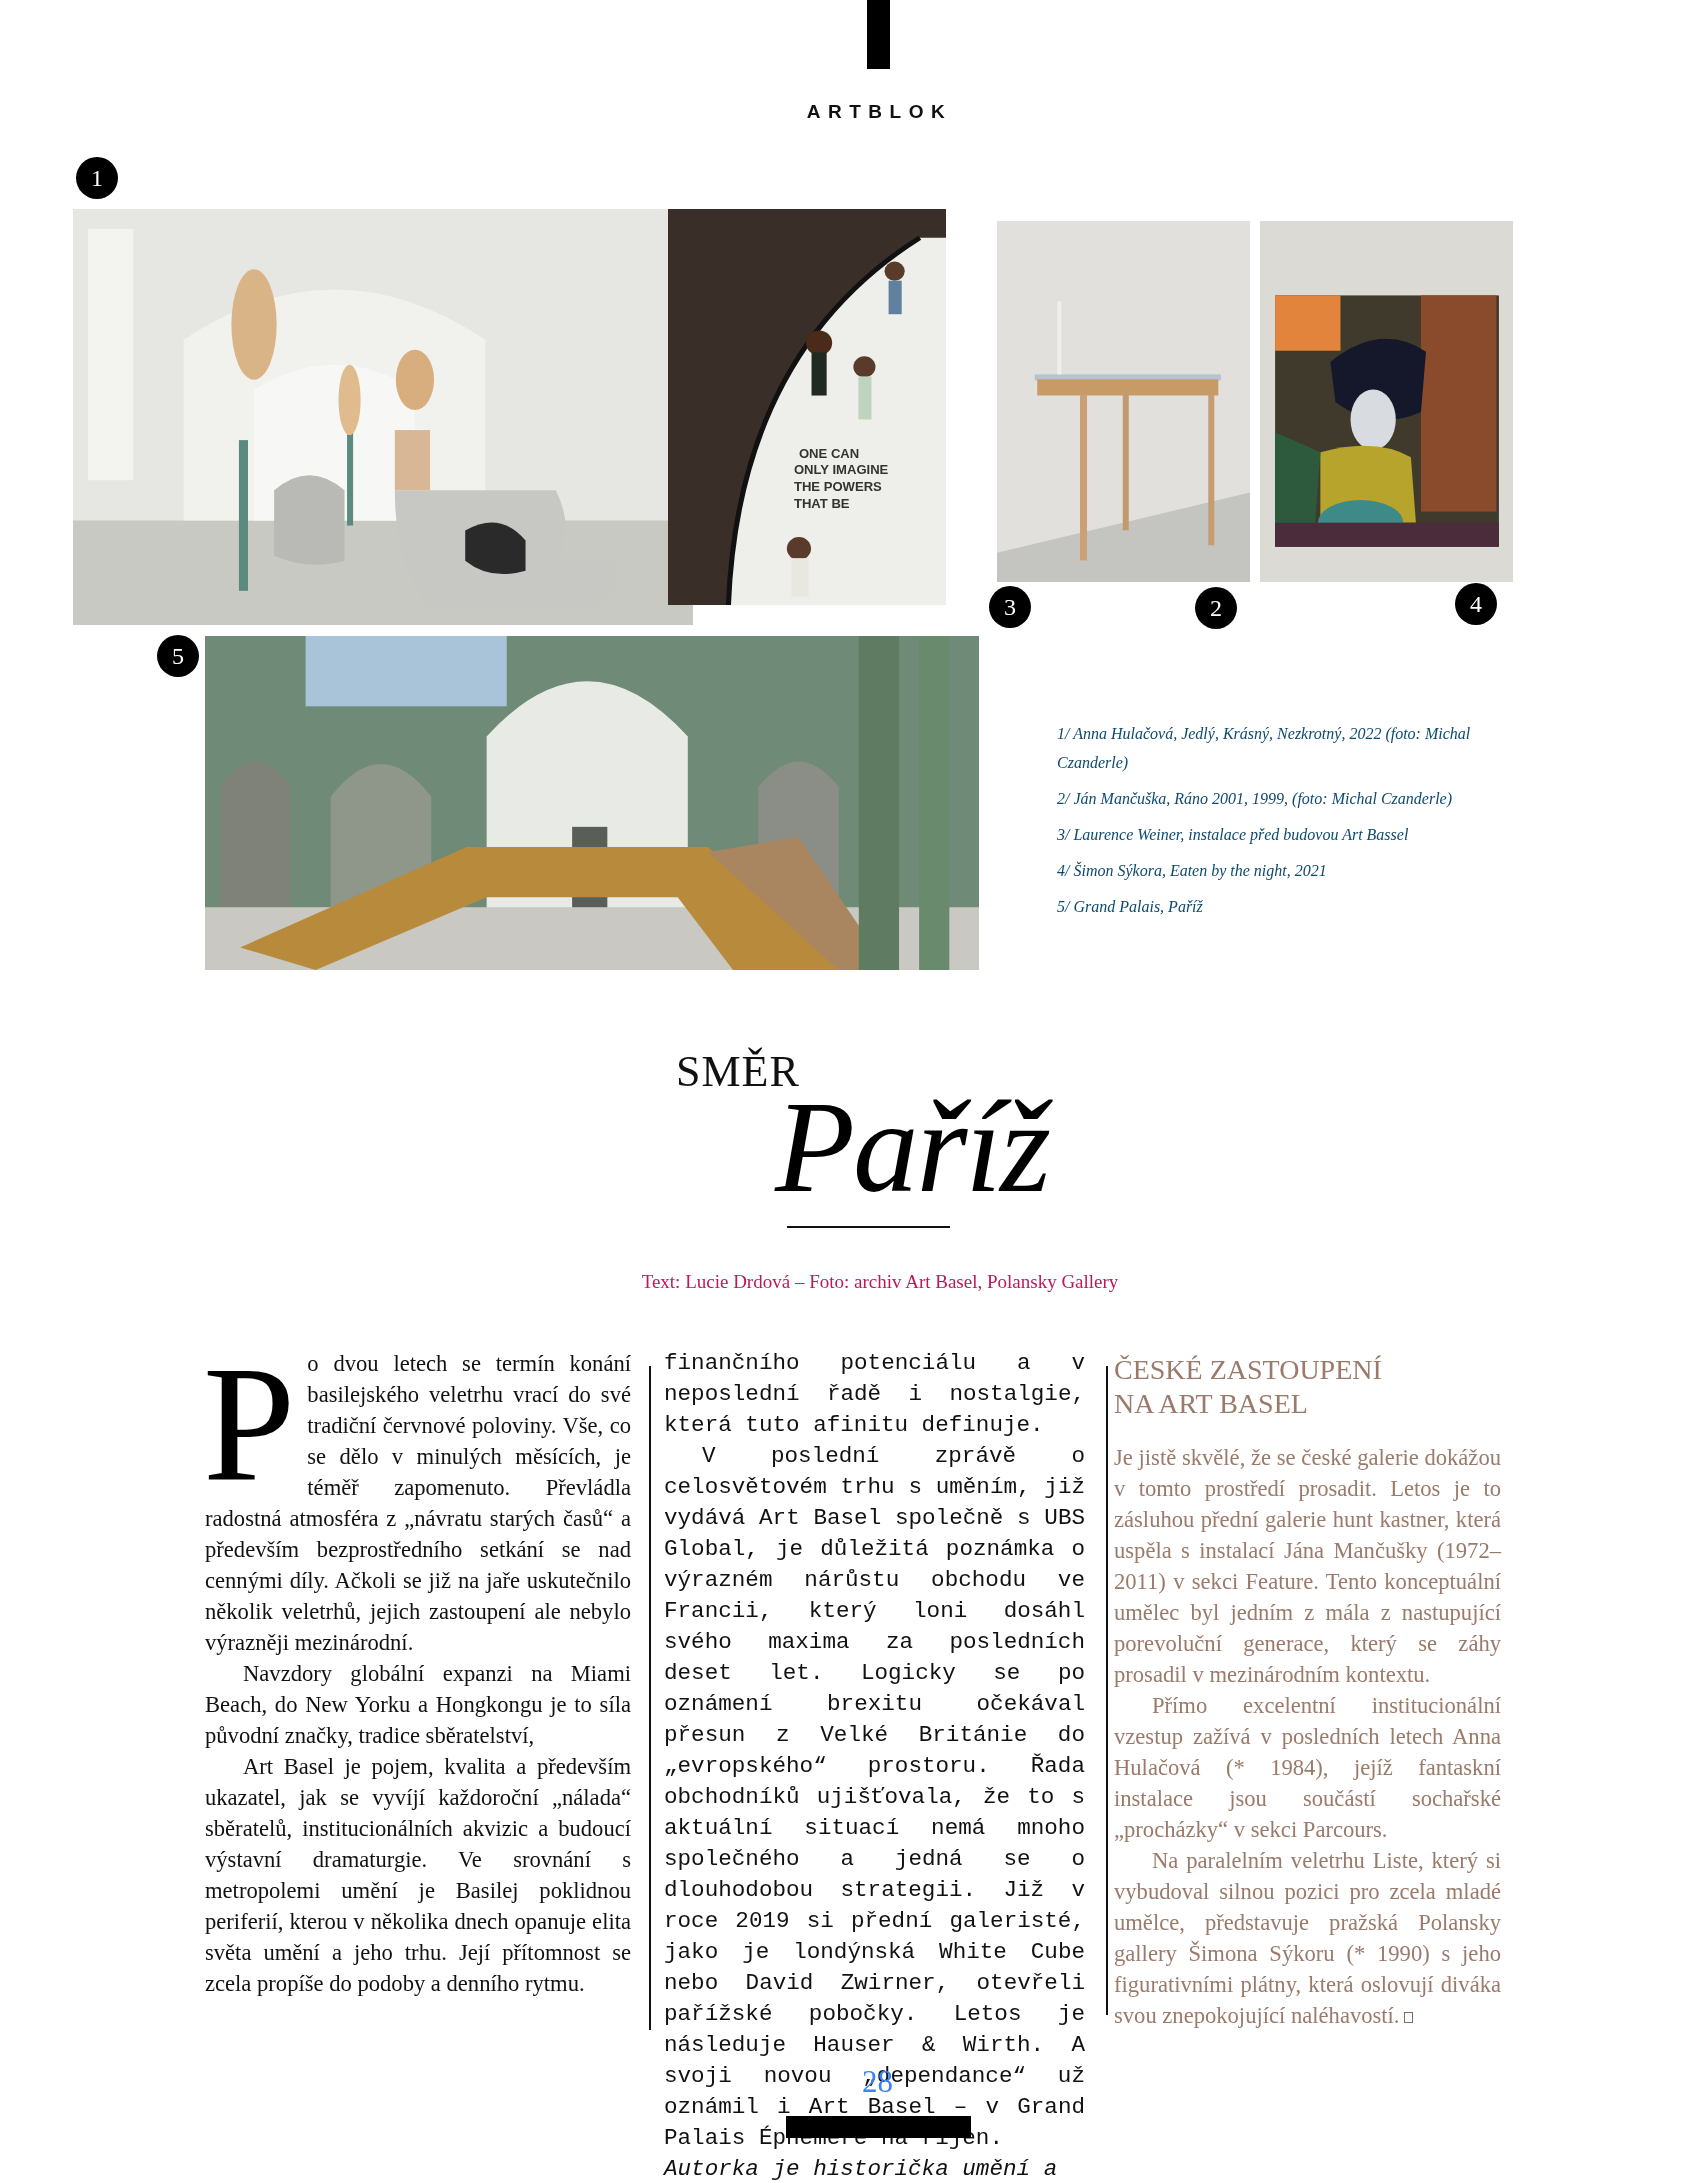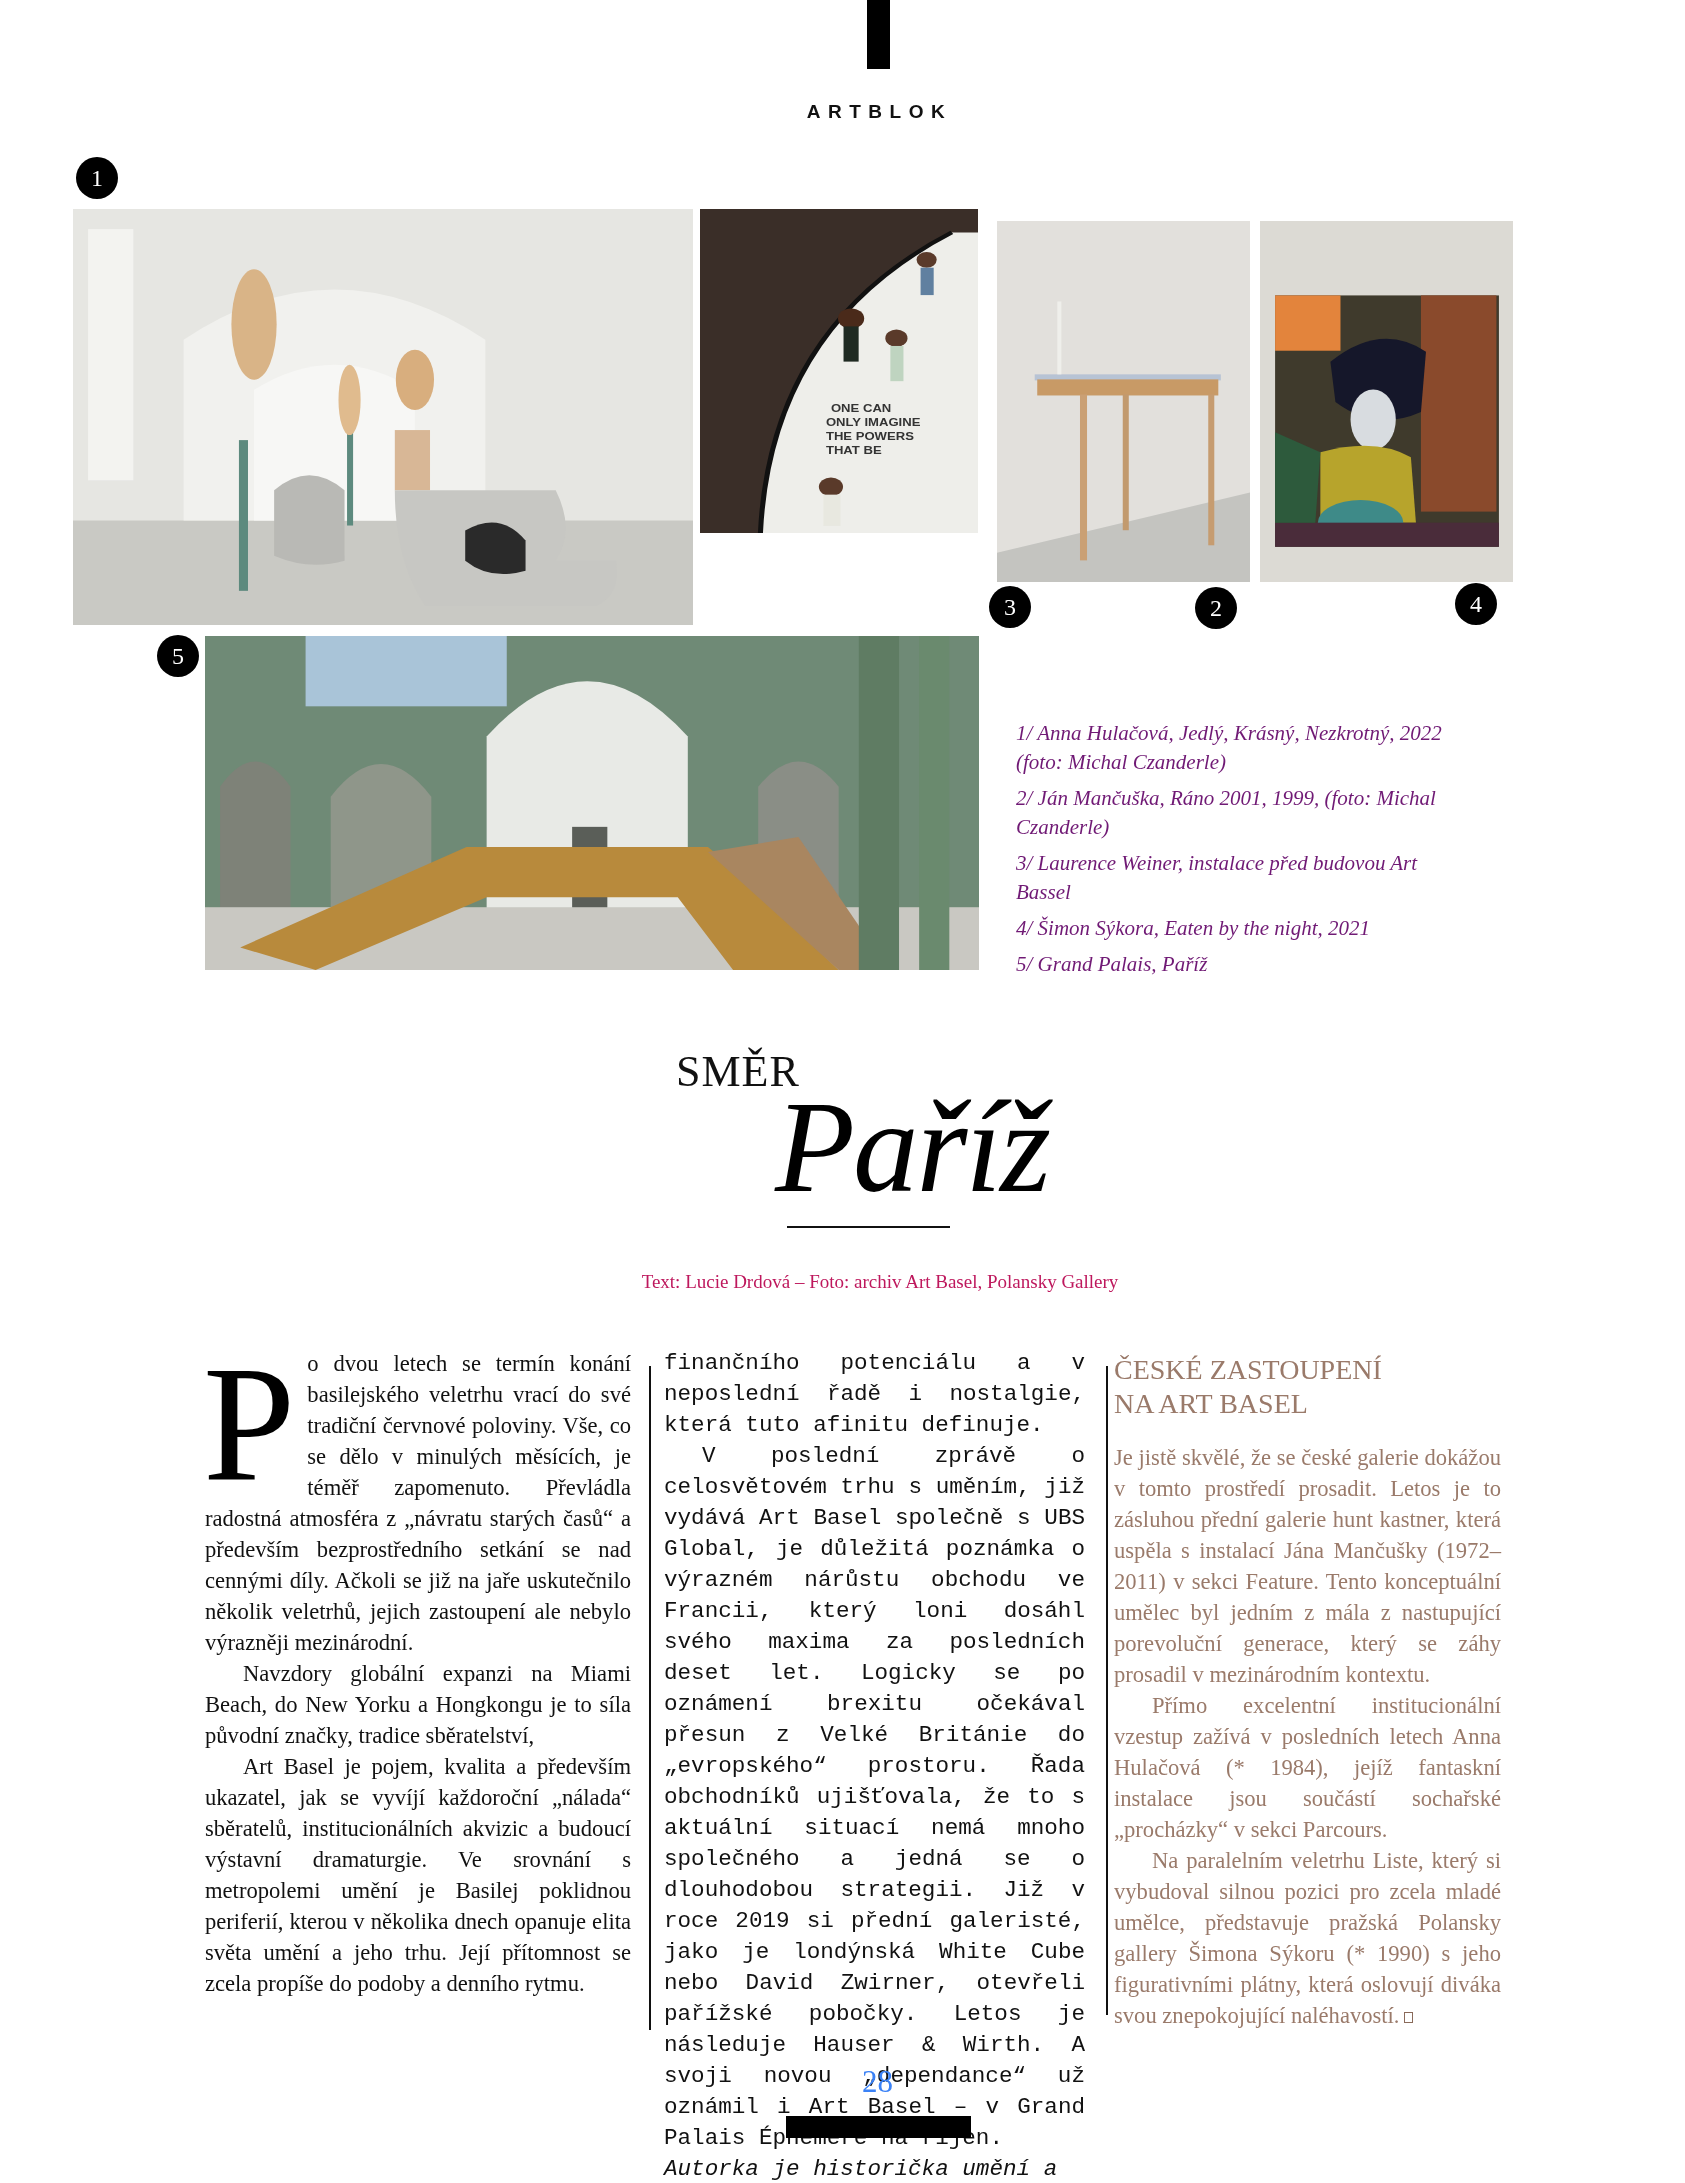--- a/index.html
+++ b/index.html
@@ -6,21 +6,21 @@
   body { width:1686px; height:2183px; position:relative; overflow:hidden;
          font-family:"Liberation Serif","DejaVu Serif",serif; color:#111; }
   .abs { position:absolute; }
   .top-bar { left:867px; top:0; width:22.6px; height:69px; background:#000; }
   .section-label { left:754px; top:101px; width:251px; text-align:center;
     font-family:"Liberation Sans","DejaVu Sans",sans-serif; font-size:19px; letter-spacing:7.5px; color:#111;font-weight:bold; }
   .badge { width:42px; height:42px; border-radius:50%; background:#000; color:#fff;
     font-family:"Liberation Serif",serif; font-size:24px; line-height:42px; text-align:center; }
   .photo { overflow:hidden; }
   .photo svg { width:100%; height:100%; display:block; }
-  .captions { left:1016px; top:719px; width:442px; font-style:italic; font-size:21px; line-height:29px; color:#701a75; }
+  .captions { left:1057px; top:719px; width:442px; font-style:italic; font-size:16px; line-height:29px; color:#0c4a6e; }
   .captions p { margin:0 0 7px 0; }
   .kicker { left:676px; top:1046px; font-size:44px; letter-spacing:1px; color:#111; }
   .headline { left:734px; top:1081px; font-size:131px; font-style:italic; line-height:1; color:#000; letter-spacing:-2px;margin-left:41px; }
   .title-rule { left:787px; top:1226px; width:163px; height:1.5px; background:#111; }
   .credit { left:553px; top:1271px; width:654px; text-align:center; font-size:19px; color:#be185d; }
   .col { font-size:22.6px; line-height:31px; text-align:justify; hyphens:manual; }
   .col p { margin:0; text-indent:38px; }
   .col p.first { text-indent:0; }
   .col1 { left:205px; top:1348px; width:426px; }
   .col2 { left:664px; top:1348px; width:421px;font-family:Liberation Mono, monospace; }
@@ -55,21 +55,21 @@
     <rect x="545" y="400" width="12" height="230" fill="#5d8a7e"></rect>
     <ellipse cx="550" cy="380" rx="22" ry="70" fill="#e0bb8e"></ellipse>
     <ellipse cx="680" cy="340" rx="38" ry="60" fill="#d8ae7e"></ellipse>
     <rect x="640" y="440" width="70" height="120" fill="#d8b796"></rect>
     <path d="M400 560 Q470 500 540 560 L540 700 Q470 720 400 690 Z" fill="#b9b9b5"></path>
     <path d="M640 560 L960 560 Q1000 640 960 700 L1080 700 Q1090 770 1040 790 L700 790 Q640 700 640 560 Z" fill="#c7c7c3"></path>
     <path d="M780 640 Q850 600 900 660 L900 720 Q830 740 780 700 Z" fill="#2a2a2a"></path>
   </svg>
 </div>
 
-<div class="abs photo" style="left:700px;top:209px;width:278px;height:324px;">
+<div class="abs photo" style="left:668px;top:209px;width:278px;height:396px;">
   <svg viewBox="0 0 552 828" preserveAspectRatio="none">
     <rect width="552" height="828" fill="#3a2e28"></rect>
     <path d="M120 828 Q140 300 500 60 L552 60 L552 828 Z" fill="#eeeeea"></path>
     <path d="M120 828 Q140 300 500 60" stroke="#111" stroke-width="10" fill="none"></path>
     <text x="260" y="520" font-family="Liberation Sans, sans-serif" font-weight="bold" font-size="26" fill="#333">ONE CAN</text>
     <text x="250" y="555" font-family="Liberation Sans, sans-serif" font-weight="bold" font-size="26" fill="#333">ONLY IMAGINE</text>
     <text x="250" y="590" font-family="Liberation Sans, sans-serif" font-weight="bold" font-size="26" fill="#333">THE POWERS</text>
     <text x="250" y="625" font-family="Liberation Sans, sans-serif" font-weight="bold" font-size="26" fill="#333">THAT BE</text>
     <circle cx="300" cy="280" r="26" fill="#4a2a1a"></circle>
     <rect x="285" y="300" width="30" height="90" fill="#1f2a22"></rect>

